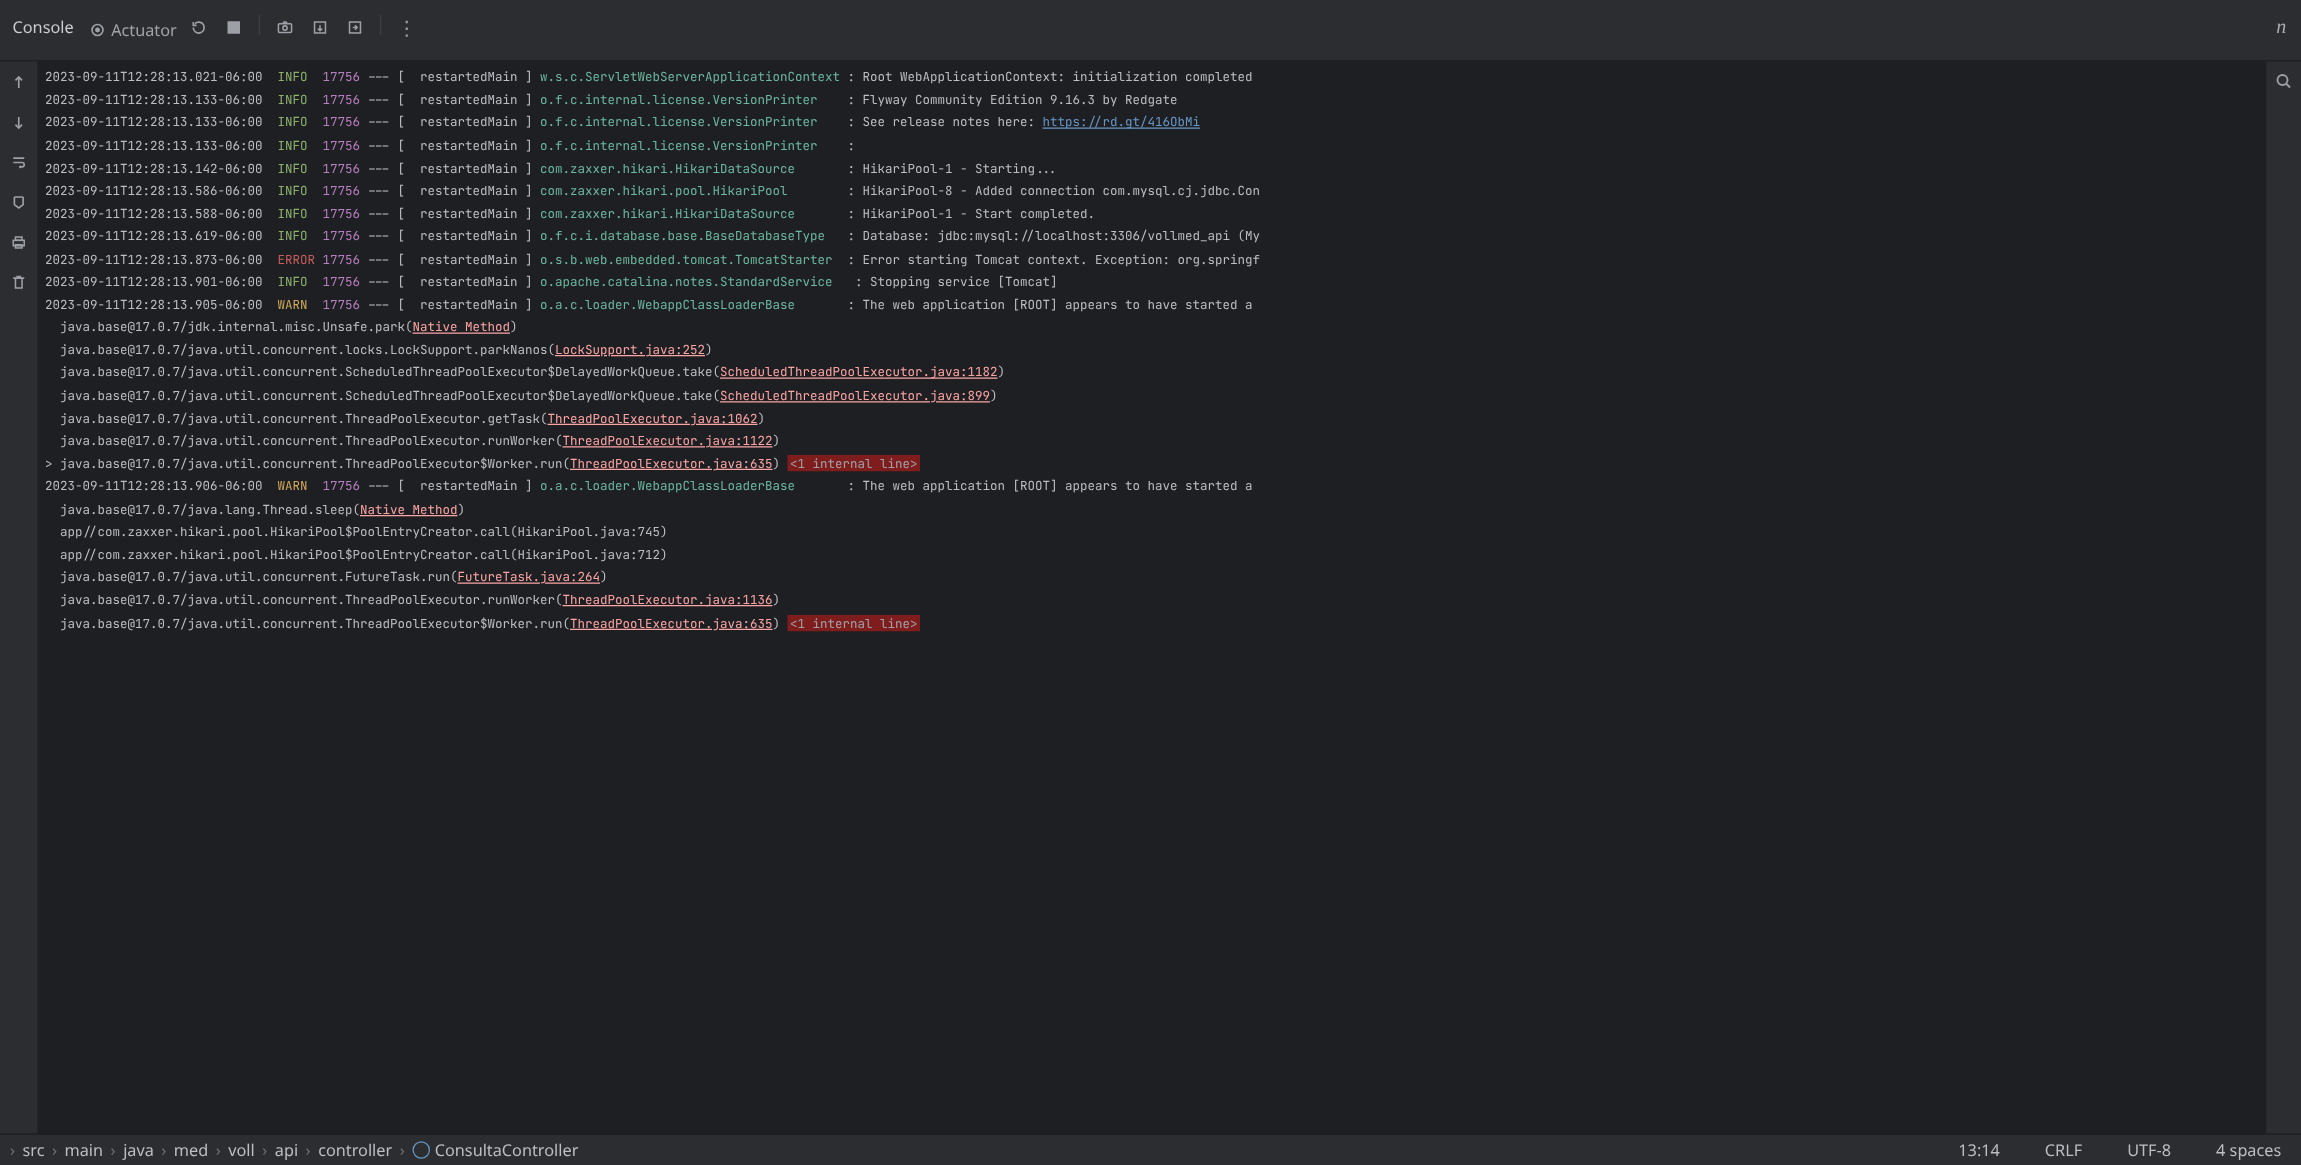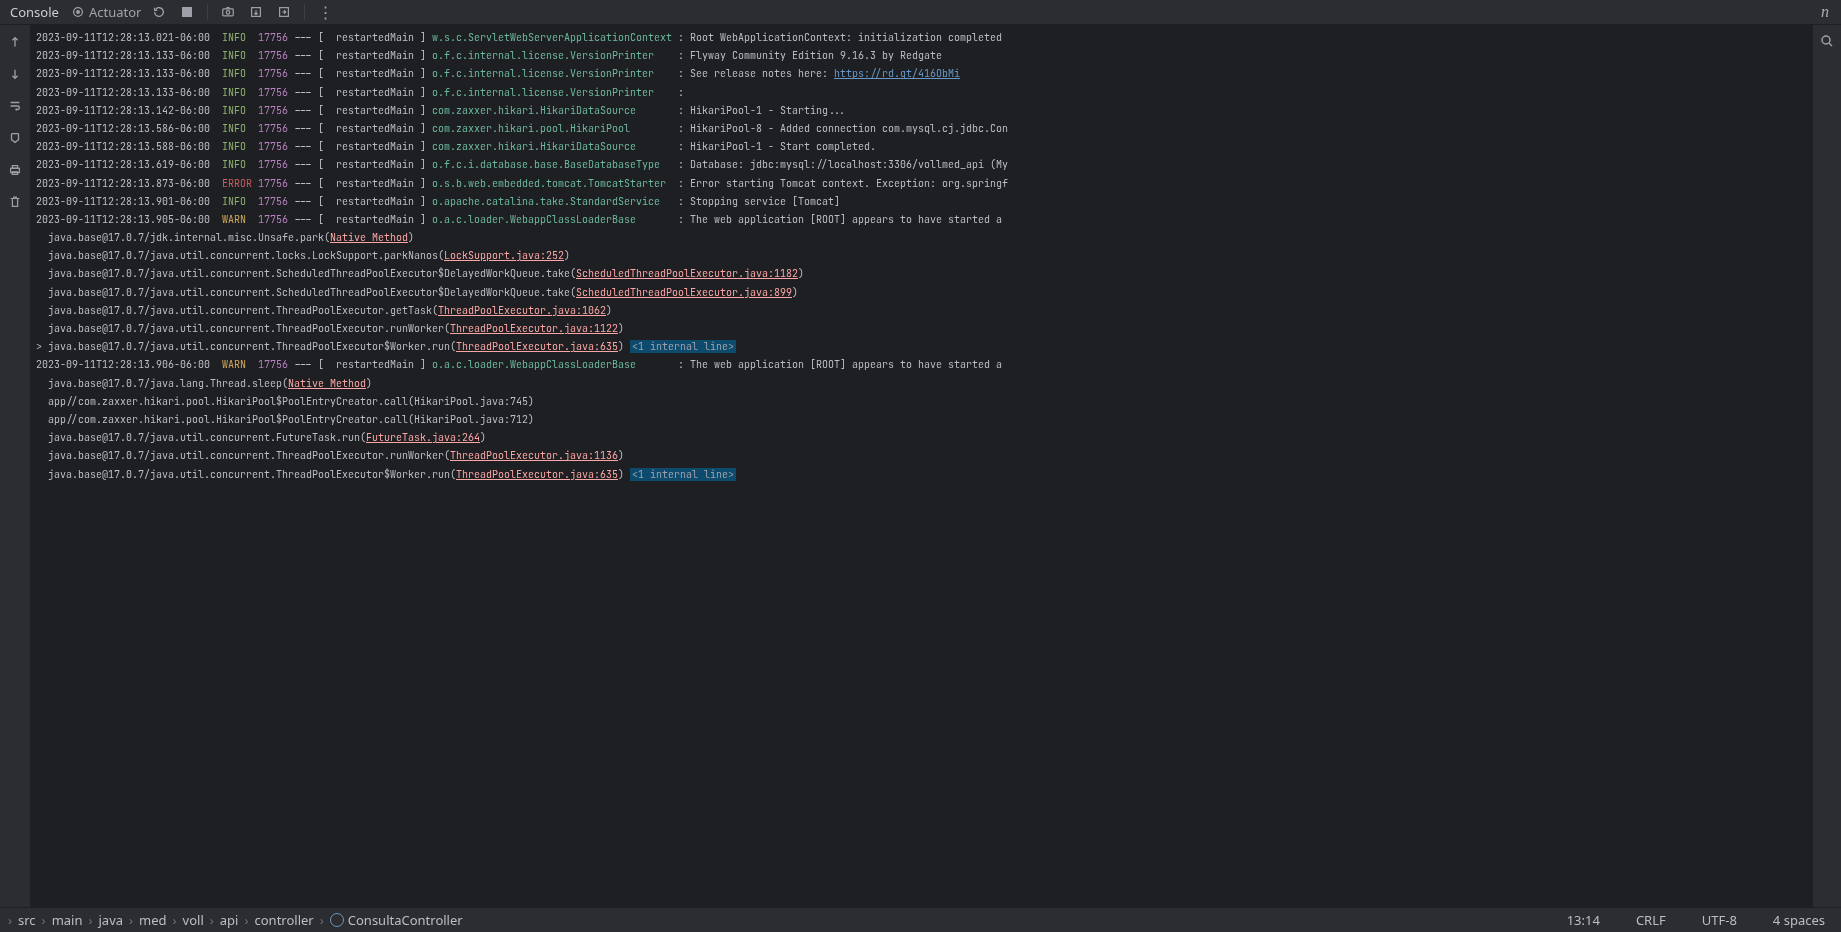--- a/index.html
+++ b/index.html
@@ -15,22 +15,21 @@
   }
   .root {
     display: flex;
     flex-direction: column;
     height: 100%;
     position: relative;
   }
   .toolbar {
     height: 24px;
     display: flex;
-    align-items: center;
-    padding: 0 6px;
+    padding: 12px 6px;
     gap: 8px;
     background: #2b2d30;
     border-bottom: 1px solid #1e1f22;
   }
   .toolbar .tab {
     color: #c9ccd1;
     padding: 0 4px;
   }
   .toolbar .actuator {
     display:flex;
@@ -89,21 +88,21 @@
   .lvl-info { color:#8cb26e; }
   .lvl-error{ color:#c75d5d; }
   .lvl-warn { color:#d0a85c; }
   .pid { color:#b77fbf; }
   .dash { color:#bcbec4; }
   .logger { color:#6cb79f; }
   .msg { color:#bcbec4; }
   .link { color:#6897c6; text-decoration:underline; }
   .stack { color:#bcbec4; }
   .stack-link { color:#fca5a5; text-decoration:underline; }
-  .dim-box { background:#0c4a6e; color:#9fa2a9; padding:0 2px; }
+  .dim-box { background:#7f1d1d; color:#9fa2a9; padding:0 2px; }
   .rside {
     width:28px;
     background:#2b2d30;
     border-left:1px solid #1e1f22;
     display:flex;
     flex-direction:column;
     align-items:center;
     padding-top:8px;
     gap:14px;
     color:#9da0a6;
@@ -233,21 +232,21 @@
       <div class="console-scroll" id="console">
           <div class="line"><span class="ts">2023-09-11T12:28:13.021-06:00</span>  <span class="lvl-info">INFO </span> <span class="pid">17756</span> <span class="dash">--- [  restartedMain ]</span> <span class="logger">w.s.c.ServletWebServerApplicationContext</span> <span class="dash">:</span> <span class="msg">Root WebApplicationContext: initialization completed</span></div>
           <div class="line"><span class="ts">2023-09-11T12:28:13.133-06:00</span>  <span class="lvl-info">INFO </span> <span class="pid">17756</span> <span class="dash">--- [  restartedMain ]</span> <span class="logger">o.f.c.internal.license.VersionPrinter   </span> <span class="dash">:</span> <span class="msg">Flyway Community Edition 9.16.3 by Redgate</span></div>
           <div class="line"><span class="ts">2023-09-11T12:28:13.133-06:00</span>  <span class="lvl-info">INFO </span> <span class="pid">17756</span> <span class="dash">--- [  restartedMain ]</span> <span class="logger">o.f.c.internal.license.VersionPrinter   </span> <span class="dash">:</span> <span class="msg">See release notes here: </span><span class="link">https://rd.gt/416ObMi</span></div>
           <div class="line"><span class="ts">2023-09-11T12:28:13.133-06:00</span>  <span class="lvl-info">INFO </span> <span class="pid">17756</span> <span class="dash">--- [  restartedMain ]</span> <span class="logger">o.f.c.internal.license.VersionPrinter   </span> <span class="dash">:</span> <span class="msg"></span></div>
           <div class="line"><span class="ts">2023-09-11T12:28:13.142-06:00</span>  <span class="lvl-info">INFO </span> <span class="pid">17756</span> <span class="dash">--- [  restartedMain ]</span> <span class="logger">com.zaxxer.hikari.HikariDataSource      </span> <span class="dash">:</span> <span class="msg">HikariPool-1 - Starting...</span></div>
           <div class="line"><span class="ts">2023-09-11T12:28:13.586-06:00</span>  <span class="lvl-info">INFO </span> <span class="pid">17756</span> <span class="dash">--- [  restartedMain ]</span> <span class="logger">com.zaxxer.hikari.pool.HikariPool       </span> <span class="dash">:</span> <span class="msg">HikariPool-8 - Added connection com.mysql.cj.jdbc.Con</span></div>
           <div class="line"><span class="ts">2023-09-11T12:28:13.588-06:00</span>  <span class="lvl-info">INFO </span> <span class="pid">17756</span> <span class="dash">--- [  restartedMain ]</span> <span class="logger">com.zaxxer.hikari.HikariDataSource      </span> <span class="dash">:</span> <span class="msg">HikariPool-1 - Start completed.</span></div>
           <div class="line"><span class="ts">2023-09-11T12:28:13.619-06:00</span>  <span class="lvl-info">INFO </span> <span class="pid">17756</span> <span class="dash">--- [  restartedMain ]</span> <span class="logger">o.f.c.i.database.base.BaseDatabaseType  </span> <span class="dash">:</span> <span class="msg">Database: jdbc:mysql://localhost:3306/vollmed_api (My</span></div>
           <div class="line"><span class="ts">2023-09-11T12:28:13.873-06:00</span>  <span class="lvl-error">ERROR</span> <span class="pid">17756</span> <span class="dash">--- [  restartedMain ]</span> <span class="logger">o.s.b.web.embedded.tomcat.TomcatStarter </span> <span class="dash">:</span> <span class="msg">Error starting Tomcat context. Exception: org.springf</span></div>
-          <div class="line"><span class="ts">2023-09-11T12:28:13.901-06:00</span>  <span class="lvl-info">INFO </span> <span class="pid">17756</span> <span class="dash">--- [  restartedMain ]</span> <span class="logger">o.apache.catalina.take.StandardService  </span> <span class="dash">:</span> <span class="msg">Stopping service [Tomcat]</span></div>
+          <div class="line"><span class="ts">2023-09-11T12:28:13.901-06:00</span>  <span class="lvl-info">INFO </span> <span class="pid">17756</span> <span class="dash">--- [  restartedMain ]</span> <span class="logger">o.apache.catalina.notes.StandardService  </span> <span class="dash">:</span> <span class="msg">Stopping service [Tomcat]</span></div>
           <div class="line"><span class="ts">2023-09-11T12:28:13.905-06:00</span>  <span class="lvl-warn">WARN </span> <span class="pid">17756</span> <span class="dash">--- [  restartedMain ]</span> <span class="logger">o.a.c.loader.WebappClassLoaderBase      </span> <span class="dash">:</span> <span class="msg">The web application [ROOT] appears to have started a</span></div>
           <div class="line"><span class="stack">  java.base@17.0.7/jdk.internal.misc.Unsafe.park(</span><span class="stack-link">Native Method</span><span class="stack">)</span></div>
           <div class="line"><span class="stack">  java.base@17.0.7/java.util.concurrent.locks.LockSupport.parkNanos(</span><span class="stack-link">LockSupport.java:252</span><span class="stack">)</span></div>
           <div class="line"><span class="stack">  java.base@17.0.7/java.util.concurrent.ScheduledThreadPoolExecutor$DelayedWorkQueue.take(</span><span class="stack-link">ScheduledThreadPoolExecutor.java:1182</span><span class="stack">)</span></div>
           <div class="line"><span class="stack">  java.base@17.0.7/java.util.concurrent.ScheduledThreadPoolExecutor$DelayedWorkQueue.take(</span><span class="stack-link">ScheduledThreadPoolExecutor.java:899</span><span class="stack">)</span></div>
           <div class="line"><span class="stack">  java.base@17.0.7/java.util.concurrent.ThreadPoolExecutor.getTask(</span><span class="stack-link">ThreadPoolExecutor.java:1062</span><span class="stack">)</span></div>
           <div class="line"><span class="stack">  java.base@17.0.7/java.util.concurrent.ThreadPoolExecutor.runWorker(</span><span class="stack-link">ThreadPoolExecutor.java:1122</span><span class="stack">)</span></div>
           <div class="line"><span class="stack">&gt; java.base@17.0.7/java.util.concurrent.ThreadPoolExecutor$Worker.run(</span><span class="stack-link">ThreadPoolExecutor.java:635</span><span class="stack">)</span> <span class="dim-box">&lt;1 internal line&gt;</span></div>
           <div class="line"><span class="ts">2023-09-11T12:28:13.906-06:00</span>  <span class="lvl-warn">WARN </span> <span class="pid">17756</span> <span class="dash">--- [  restartedMain ]</span> <span class="logger">o.a.c.loader.WebappClassLoaderBase      </span> <span class="dash">:</span> <span class="msg">The web application [ROOT] appears to have started a</span></div>
           <div class="line"><span class="stack">  java.base@17.0.7/java.lang.Thread.sleep(</span><span class="stack-link">Native Method</span><span class="stack">)</span></div>

